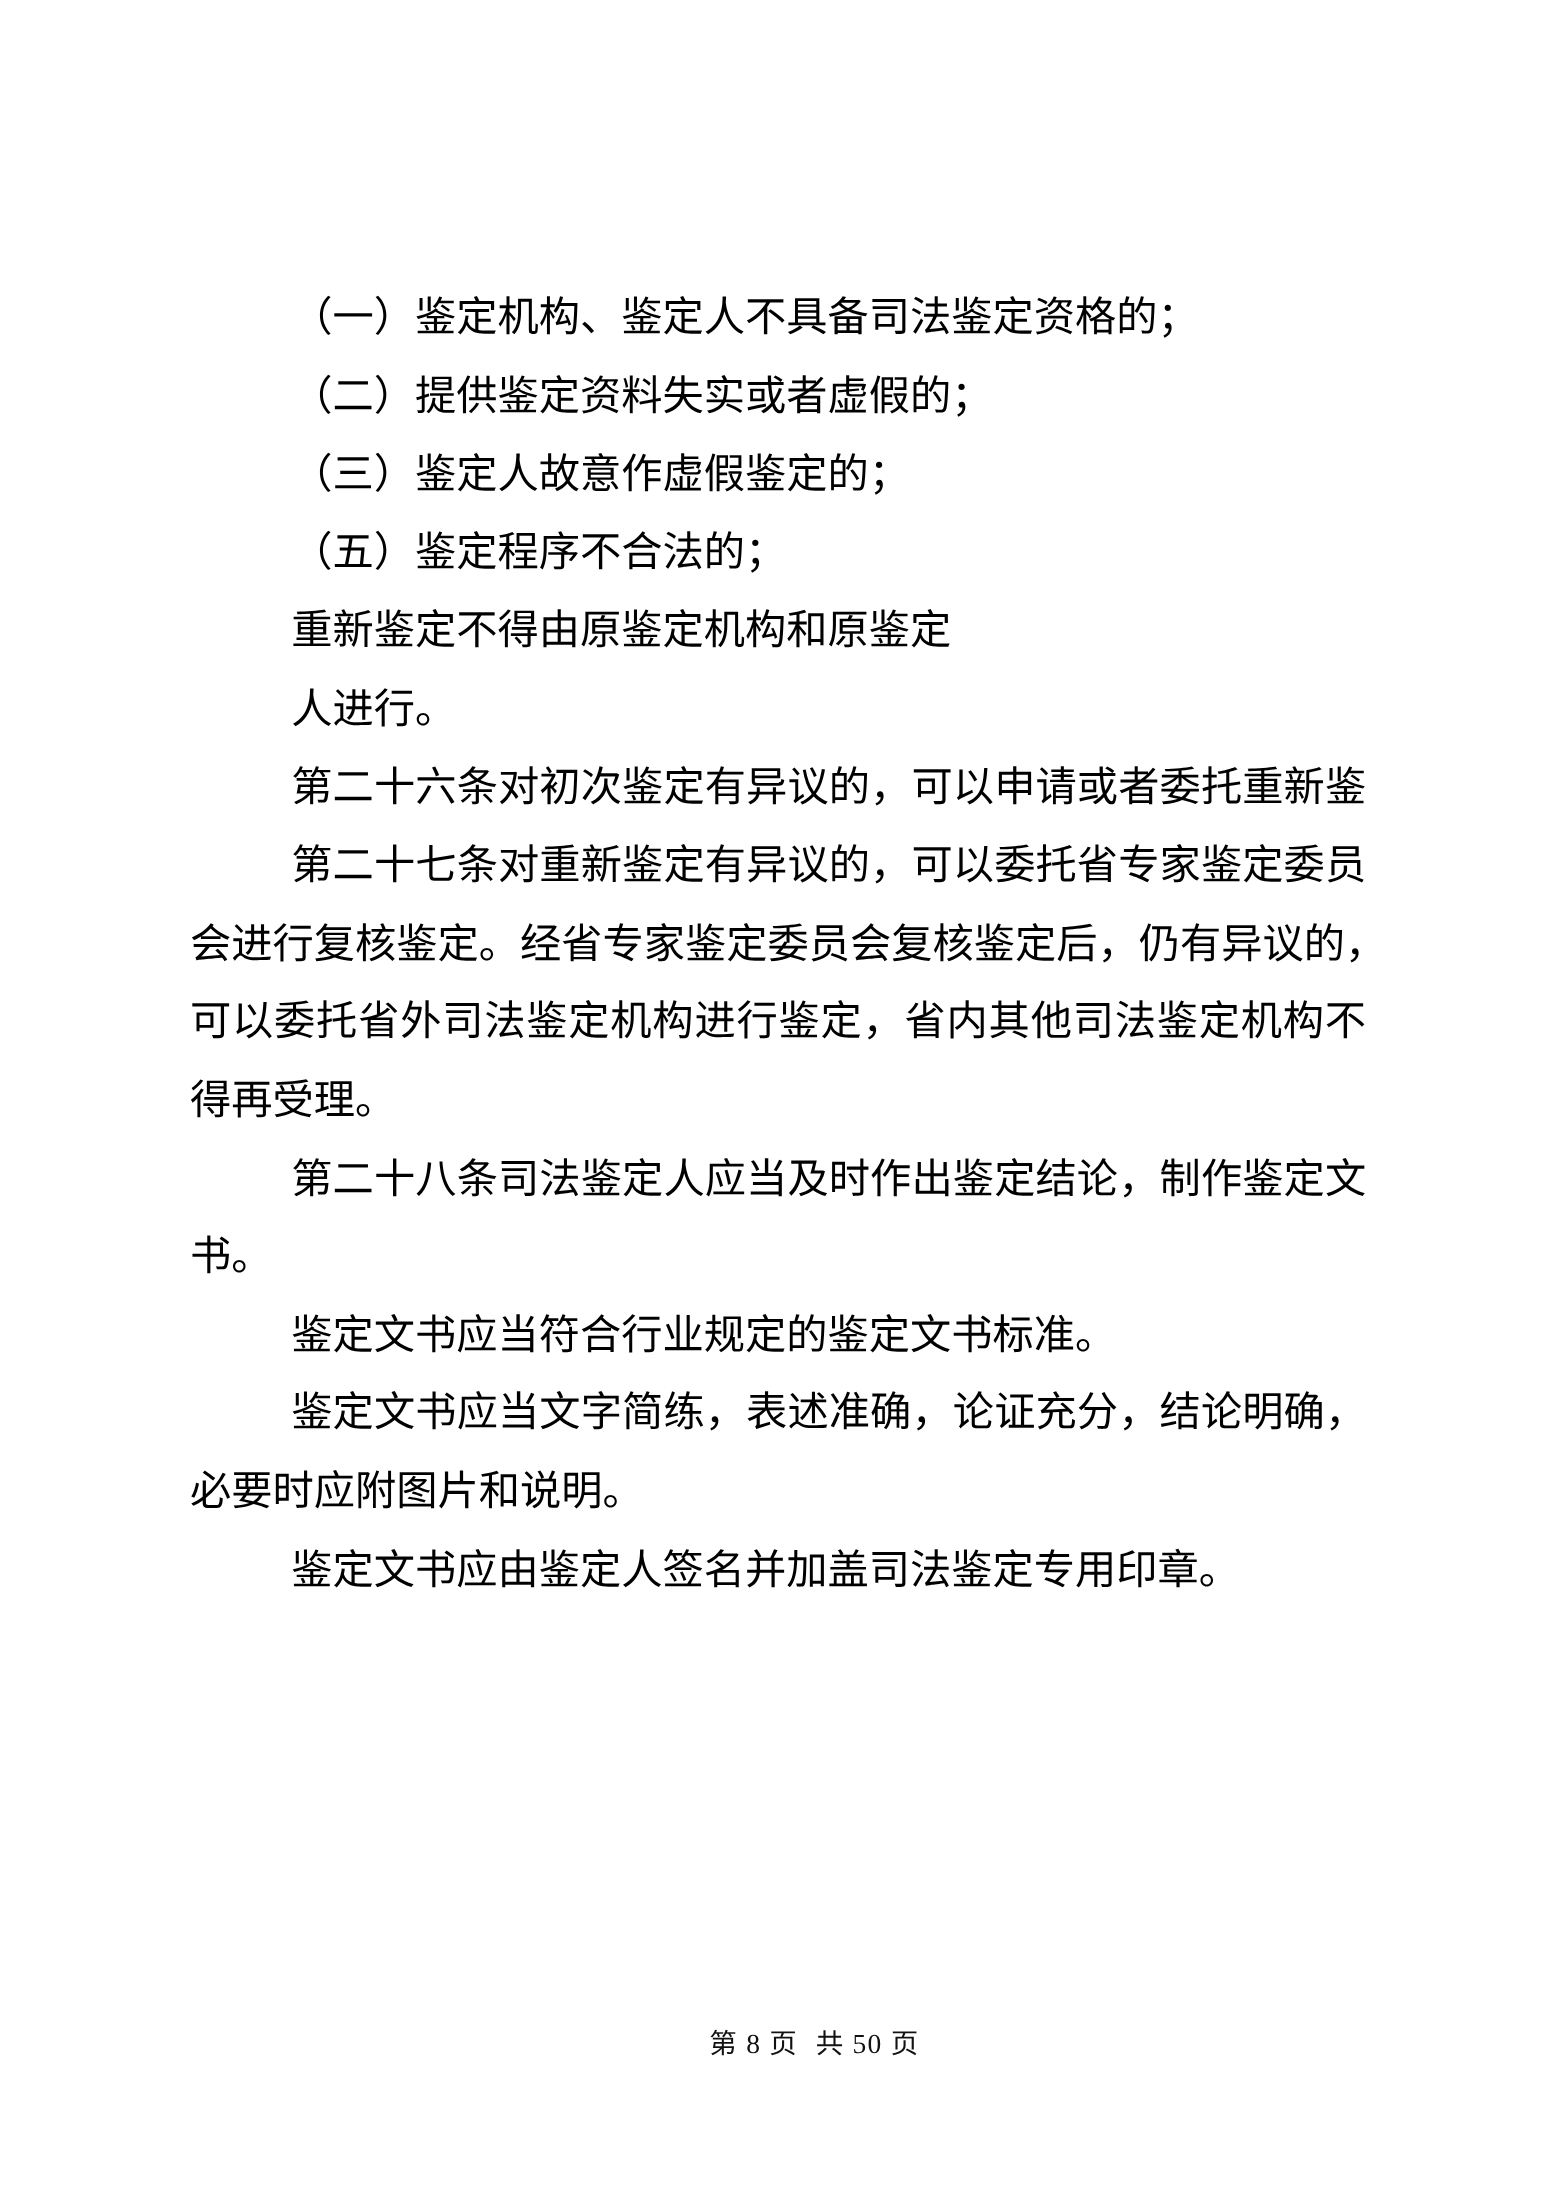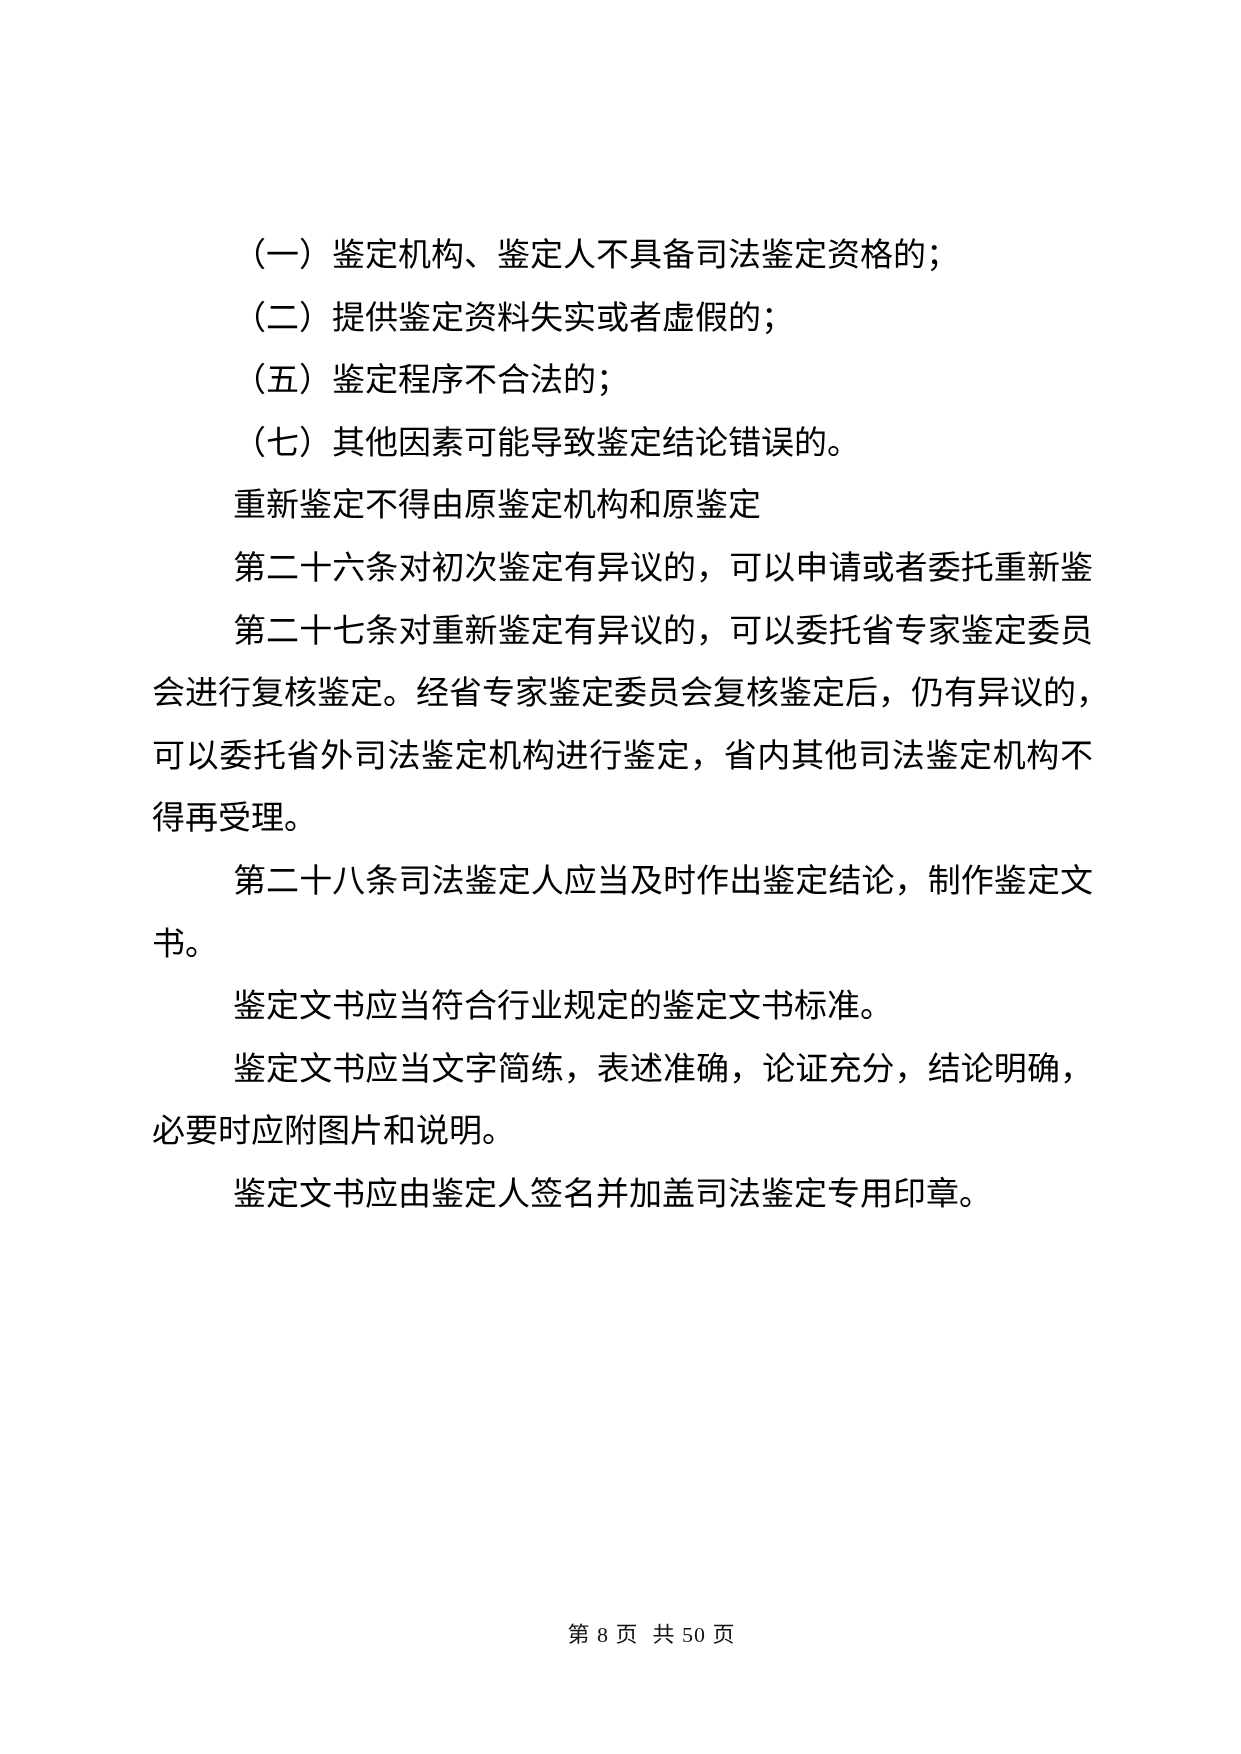--- a/index.html
+++ b/index.html
@@ -61,23 +61,24 @@
     letter-spacing: 1px;
   }
 </style>
 </head>
 <body>
 
 <div class="page">
   <div class="text-block" id="lines-container">
       <div class="line indent">（一）鉴定机构、鉴定人不具备司法鉴定资格的；</div>
       <div class="line indent">（二）提供鉴定资料失实或者虚假的；</div>
+      <div class="line indent">（三）鉴定人故意作虚假鉴定的；</div>
       <div class="line indent">（五）鉴定程序不合法的；</div>
-      <div class="line indent">（七）其他因素可能导致鉴定结论错误的。</div>
       <div class="line indent">重新鉴定不得由原鉴定机构和原鉴定</div>
+      <div class="line indent">人进行。</div>
       <div class="line indent justify">
         <span>第</span>
         <span>二</span>
         <span>十</span>
         <span>六</span>
         <span>条</span>
         <span>对</span>
         <span>初</span>
         <span>次</span>
         <span>鉴</span>

